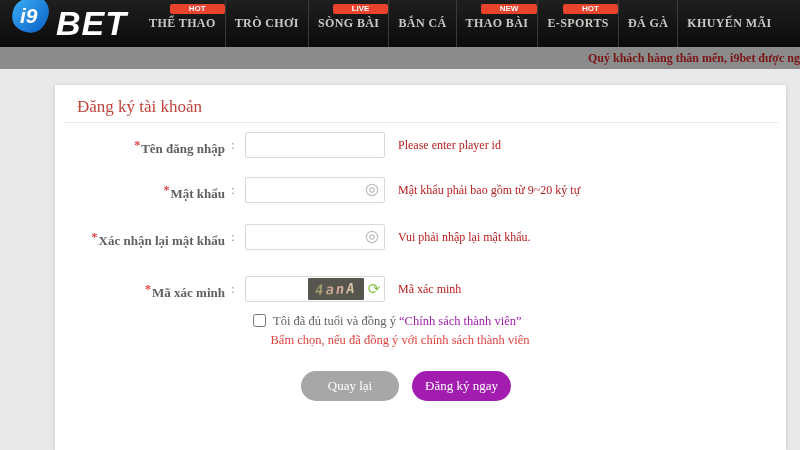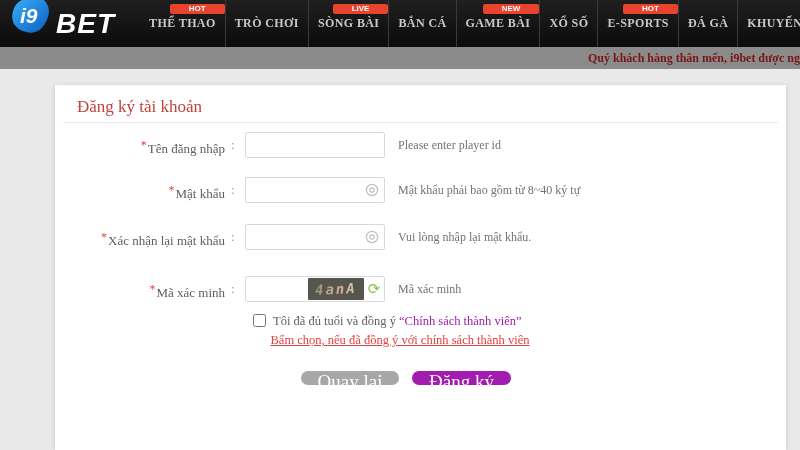--- a/index.html
+++ b/index.html
@@ -5,21 +5,21 @@
   * { margin:0; padding:0; box-sizing:border-box; }
   html,body { width:800px; height:450px; overflow:hidden; }
   body { background:#e9e9e9; font-family:"Liberation Serif","DejaVu Serif",serif; position:relative; }
 
   
   .nav { position:absolute; left:0; top:0; width:800px; height:47px;
          background:linear-gradient(#1f1f1f,#0b0b0b); overflow:hidden; }
   .logo { position:absolute; left:10px; top:0; height:29px; display:flex; align-items:center; cursor:pointer; }
   .logo-blob { position:relative; width:42px; height:38px; margin-right:4px; }
   .logo-bet { color:#fff; font-family:"Liberation Sans","DejaVu Sans",sans-serif;
-              font-style:italic; font-weight:bold; font-size:28px; letter-spacing:1px; line-height:47px;margin-top:17px; }
+              font-style:italic; font-weight:bold; font-size:34px; letter-spacing:1px; line-height:47px;margin-top:17px; }
   .menu { position:absolute; left:140px; top:0; right:0; height:47px; display:flex;
           align-items:center; white-space:nowrap; overflow:hidden; }
   .menu-item { position:relative; padding:0 9px; color:#ccc9c4; font-size:12px; font-weight:bold;
                letter-spacing:.4px; line-height:47px; cursor:pointer; flex:0 0 auto; }
   .menu-item:not(:last-child){ border-right:1px solid #3a3a3a; }
   .badge { position:absolute; top:4px; right:0; background:#e8432d; color:#fff;
            font-family:"Liberation Sans",sans-serif; font-size:8px; font-weight:bold;
            line-height:10px; padding:0 19px; border-radius:2px; letter-spacing:0; }
 
   
@@ -29,49 +29,49 @@
                   font-weight:bold; line-height:22px; }
 
   
   .card { position:absolute; left:55px; top:85px; width:731px; height:365px; background:#fff;
           box-shadow:0 1px 5px rgba(0,0,0,.14); }
   .card-title { position:absolute; left:22px; top:12px; color:#c0443c; font-size:17px; }
   .title-line { position:absolute; left:8px; right:8px; top:37px; border-top:1px solid #ebebeb; }
 
   .row { position:absolute; left:0; width:100%; height:28px; }
   .lbl { position:absolute; left:0; top:0; width:170px; text-align:right; color:#5f5f5f;
-         font-size:13px; line-height:28px; }
+         font-size:13px; line-height:28px;font-weight:bold; }
   .req { color:#e0433f; font-size:12px; vertical-align:4px; margin-right:1px; }
   .colon { position:absolute; left:176px; top:0; color:#999; font-size:13px; line-height:28px; }
   .inp-wrap { position:absolute; left:190px; top:1px; width:140px; height:26px; }
   .inp { width:140px; height:26px; border:1px solid #d9d9d9; border-radius:2px; background:#fff;
          font-size:13px; padding:0 22px 0 6px; outline:none; font-family:inherit; }
-  .hint { position:absolute; left:343px; top:0; color:#737373; font-size:12px; line-height:28px; }
+  .hint { position:absolute; left:343px; top:0; color:#b91c1c; font-size:12px; line-height:28px; }
   .eye { position:absolute; right:6px; top:6px; width:14px; height:14px; cursor:pointer; opacity:.55; }
 
   .captcha-box { position:absolute; right:21px; top:2px; width:56px; height:22px; background:#57564e;
                  border-radius:1px; text-align:center; overflow:hidden; cursor:pointer; }
   .captcha-box span { font-family:"DejaVu Sans Mono",monospace; font-style:italic; font-weight:bold;
                  font-size:14px; line-height:22px; letter-spacing:2px;
                  background:linear-gradient(90deg,#8f9a66,#d8a6a0,#cfc9a2);
                  -webkit-background-clip:text; background-clip:text; color:transparent;
                  display:inline-block; transform:rotate(-3deg); }
   .refresh { position:absolute; right:3px; top:4px; width:16px; height:18px; color:#8bc34a;
              font-size:15px; line-height:18px; text-align:center; cursor:pointer;
              font-family:"DejaVu Sans",sans-serif; }
 
   .agree-row { position:absolute; left:0; top:228px; width:100%; height:16px; font-size:12.5px; }
   .agree-row input { position:absolute; left:198px; top:1px; width:13px; height:13px; cursor:pointer; }
   .agree-text { position:absolute; left:218px; top:0; color:#5f5f5f; line-height:16px; }
   .policy { color:#a21caf; cursor:pointer;text-align:right; }
   .agree-note { position:absolute; left:150px; top:248px; width:390px; text-align:center;
-                color:#e0433f; font-size:12.5px;text-decoration:underline; }
+                color:#e0433f; font-size:12.5px; }
 
-  .btn { position:absolute; top:286px; height:14px; border:none; border-radius:16px; color:#fff;
-         font-size:19px; font-family:inherit; cursor:pointer; }
+  .btn { position:absolute; top:286px; height:30px; border:none; border-radius:16px; color:#fff;
+         font-size:13px; font-family:inherit; cursor:pointer; }
   .btn-back { left:246px; width:98px; background:#a7a7a7; }
   .btn-submit { left:357px; width:99px; background:#a21caf; }
 </style>
 </head>
 <body>
 
 <div class="nav">
   <div class="logo">
     <div class="logo-blob">
       <svg width="42" height="38" viewBox="0 0 42 38">
@@ -96,25 +96,22 @@
       <span>TRÒ CHƠI</span>
     </div>
     <div class="menu-item">
       <span>SÒNG BÀI</span>
       <span class="badge">LIVE</span>
     </div>
     <div class="menu-item">
       <span>BẮN CÁ</span>
     </div>
     <div class="menu-item">
-      <span>GAME BÀI</span>
+      <span>THAO BÀI</span>
       <span class="badge">NEW</span>
-    </div>
-    <div class="menu-item">
-      <span>XỔ SỐ</span>
     </div>
     <div class="menu-item">
       <span>E-SPORTS</span>
       <span class="badge">HOT</span>
     </div>
     <div class="menu-item">
       <span>ĐÁ GÀ</span>
     </div>
     <div class="menu-item">
       <span>KHUYẾN MÃI</span>
@@ -144,34 +141,34 @@
   <div class="row" style="top:91px">
     <div class="lbl"><span class="req">*</span><span>Mật khẩu</span></div>
     <div class="colon">:</div>
     <div class="inp-wrap">
       <input class="inp" type="password" value="" style="">
       <svg class="eye" viewBox="0 0 14 14">
         <circle cx="7" cy="7" r="5.6" fill="none" stroke="#8a8a8a" stroke-width="1.2"></circle>
         <circle cx="7" cy="7" r="2.2" fill="none" stroke="#8a8a8a" stroke-width="1.2"></circle>
       </svg>
     </div>
-    <div class="hint">Mật khẩu phải bao gồm từ 8~40 ký tự</div>
+    <div class="hint">Mật khẩu phải bao gồm từ 9~20 ký tự</div>
   </div>
 
   <div class="row" style="top:138px">
     <div class="lbl"><span class="req">*</span><span>Xác nhận lại mật khẩu</span></div>
     <div class="colon">:</div>
     <div class="inp-wrap">
       <input class="inp" type="password" value="" style="">
       <svg class="eye" viewBox="0 0 14 14">
         <circle cx="7" cy="7" r="5.6" fill="none" stroke="#8a8a8a" stroke-width="1.2"></circle>
         <circle cx="7" cy="7" r="2.2" fill="none" stroke="#8a8a8a" stroke-width="1.2"></circle>
       </svg>
     </div>
-    <div class="hint">Vui lòng nhập lại mật khẩu.</div>
+    <div class="hint">Vui phải nhập lại mật khẩu.</div>
   </div>
 
   <div class="row" style="top:190px">
     <div class="lbl"><span class="req">*</span><span>Mã xác minh</span></div>
     <div class="colon">:</div>
     <div class="inp-wrap">
       <input class="inp" type="text" style="padding-right: 82px;" value="">
       <div class="captcha-box">
         <span>4anA</span>
       </div>

